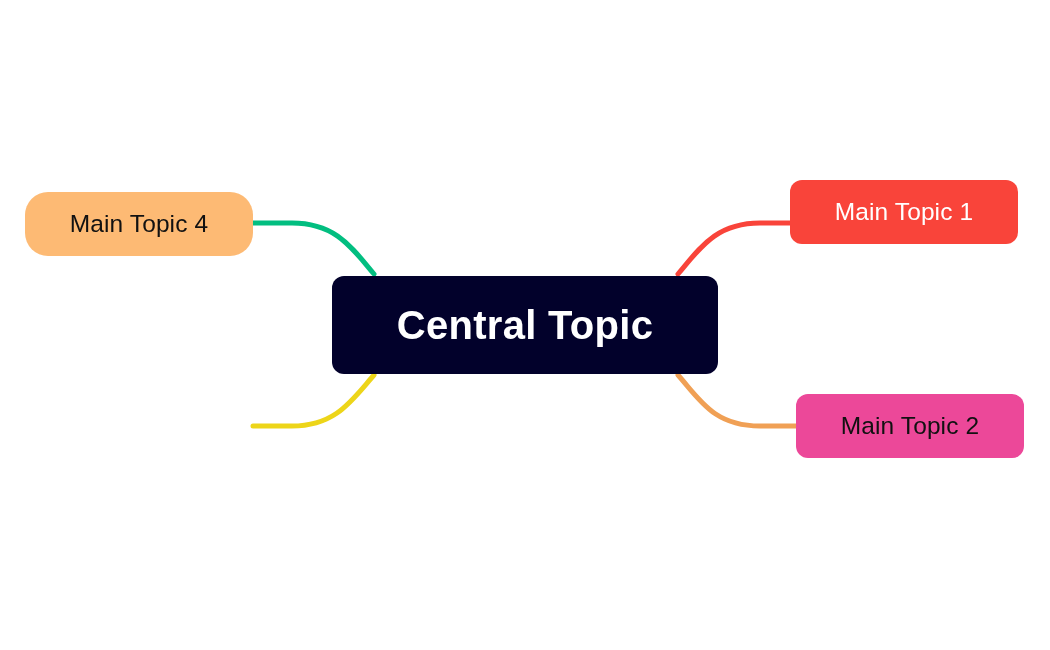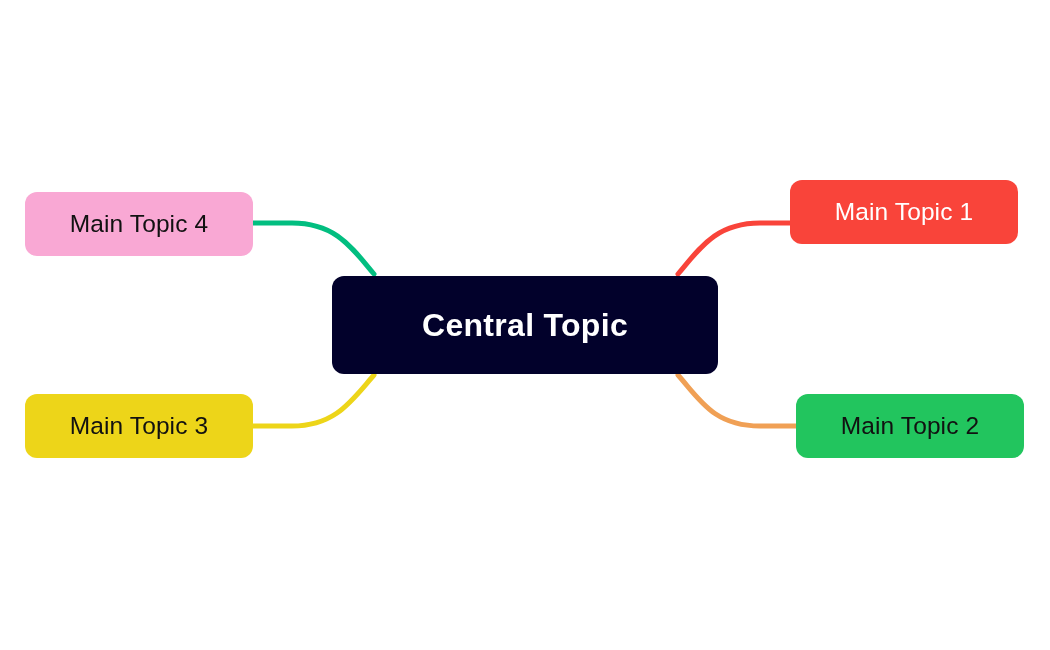--- a/index.html
+++ b/index.html
@@ -39,21 +39,21 @@
   }
   .central-node {
     left: 332px;
     top: 276px;
     width: 386px;
     height: 98px;
     border-radius: 12px;
     z-index: 3;
   }
   .central-label {
-    font-size: 32px;
+    font-size: 40px;
     font-weight: bold;
     letter-spacing: 0.3px;
     line-height: 1;
   }
   .topic-node {
     width: 228px;
     height: 64px;
     border-radius: 12px;
     z-index: 3;
   }
@@ -81,25 +81,22 @@
   </svg>
 
   <div class="node central-node" style="background:#02012B;">
     <span class="central-label" style="color:#FFFFFF;">Central Topic</span>
   </div>
 
   <div class="node topic-node pos-topic1" style="background:#F9443A;">
     <span class="topic-label" style="color:#FFFFFF;">Main Topic 1</span>
   </div>
 
-  <div class="node topic-node pos-topic2" style="background:#22c55e;">
+  <div class="node topic-node pos-topic2" style="background:#ec4899;">
     <span class="topic-label" style="color:#111111;">Main Topic 2</span>
   </div>
 
-  <div class="node topic-node pos-topic3" style="background:#EDD519;">
-    <span class="topic-label" style="color:#111111;">Main Topic 3</span>
-  </div>
 
-  <div class="node topic-node pos-topic4" style="background:#f9a8d4;">
+  <div class="node topic-node pos-topic4" style="background:#fdba74;border-radius:23px;">
     <span class="topic-label" style="color:#111111;">Main Topic 4</span>
   </div>
 
 </div>
 
 </body></html>

